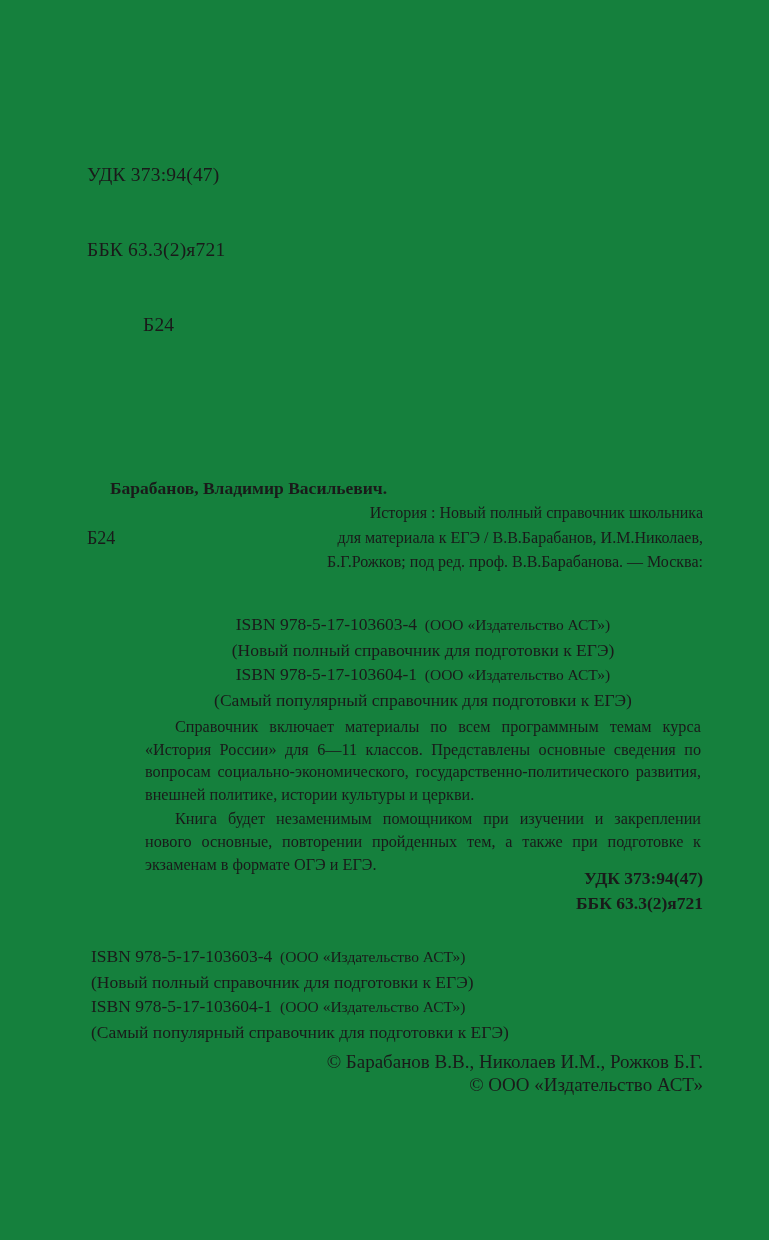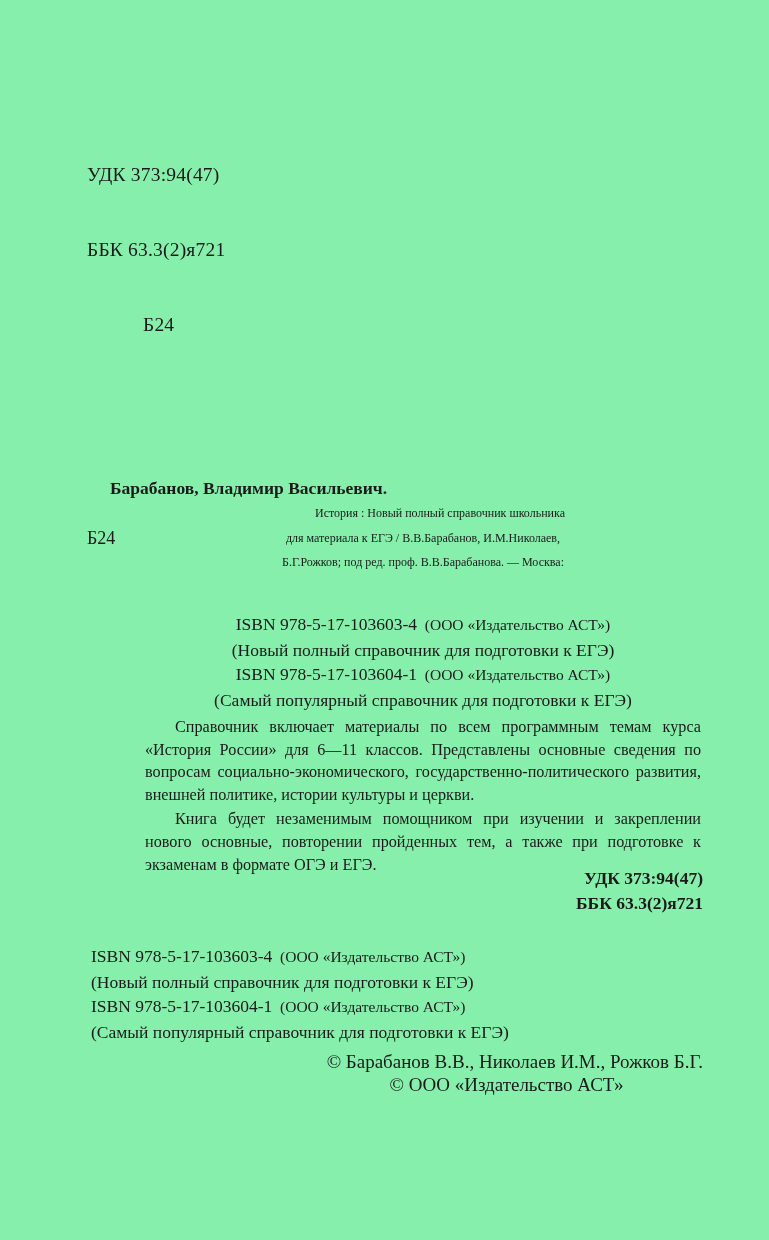--- a/index.html
+++ b/index.html
@@ -4,21 +4,21 @@
 <style>
   html, body {
     margin: 0;
     padding: 0;
     background: #ffffff;
   }
   .page {
     position: relative;
     width: 769px;
     height: 1240px;
-    background: #86efac;
+    background: #15803d;
     font-family: "Liberation Serif", "DejaVu Serif", serif;
     color: #1a1a1a;
     overflow: hidden;
   }
 
   
   .classif {
     position: absolute;
     left: 87px;
     top: 112px;
@@ -49,23 +49,23 @@
   }
   .bib-mark {
     position: absolute;
     left: 0;
     top: 25px;
     font-size: 18px;
     line-height: 24px;
   }
   .bib-text {
     margin-left: 56px;
-    font-size: 12px;
+    font-size: 16px;
     line-height: 24.6px;
-    text-align: center;
+    text-align: right;
   }
   .bib-text .l { display: block; white-space: nowrap; }
   .bib-text .l:first-child { text-indent: 34px; }
 
   
   .isbn-center {
     position: absolute;
     left: 143px;
     top: 612px;
     width: 560px;
@@ -122,21 +122,21 @@
   .copyright {
     position: absolute;
     left: 303px;
     top: 1050px;
     width: 400px;
     font-size: 19px;
     line-height: 23px;
   }
   .copyright .l { display: block; white-space: nowrap; }
   .copyright .l.first { text-align: right; }
-  .copyright .l.second { text-align: center; padding-left: 7px; }
+  .copyright .l.second { text-align: right; padding-left: 7px; }
 </style>
 </head>
 <body>
 
 <div class="page">
 
   <div class="classif">
     <span class="line">УДК 373:94(47)</span>
     <span class="line">ББК 63.3(2)я721</span>
     <span class="line indent">Б24</span>

